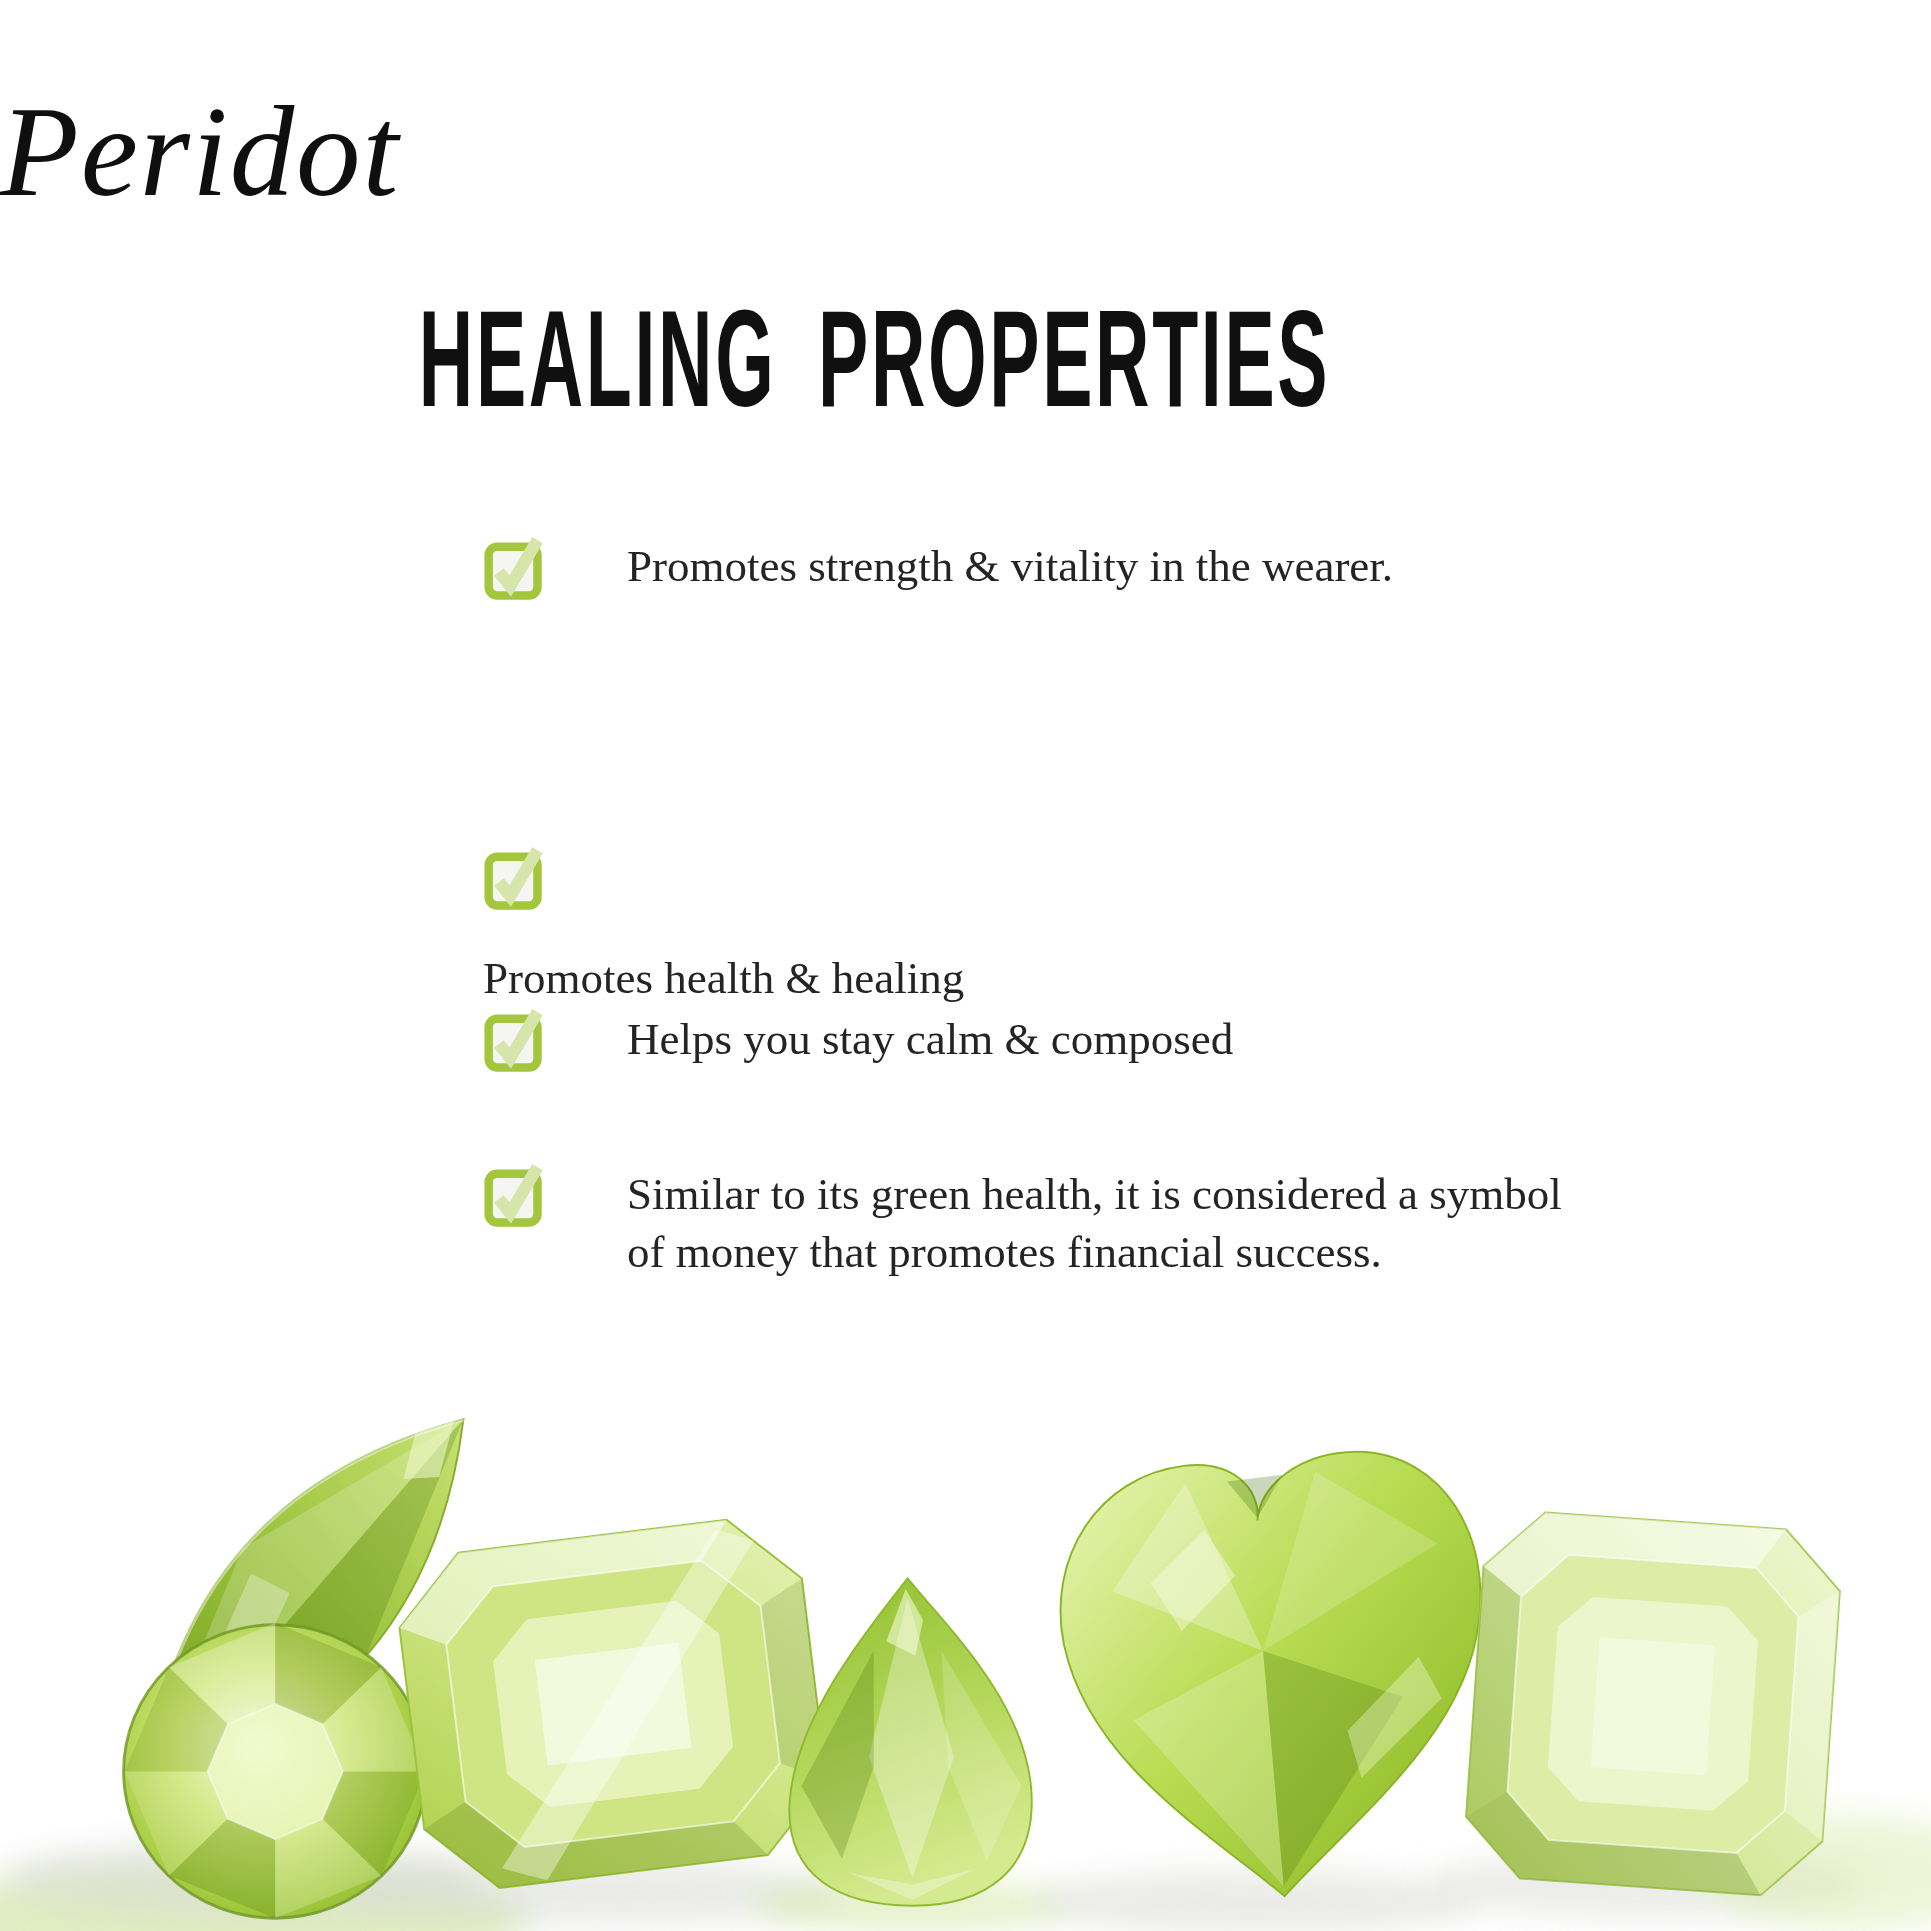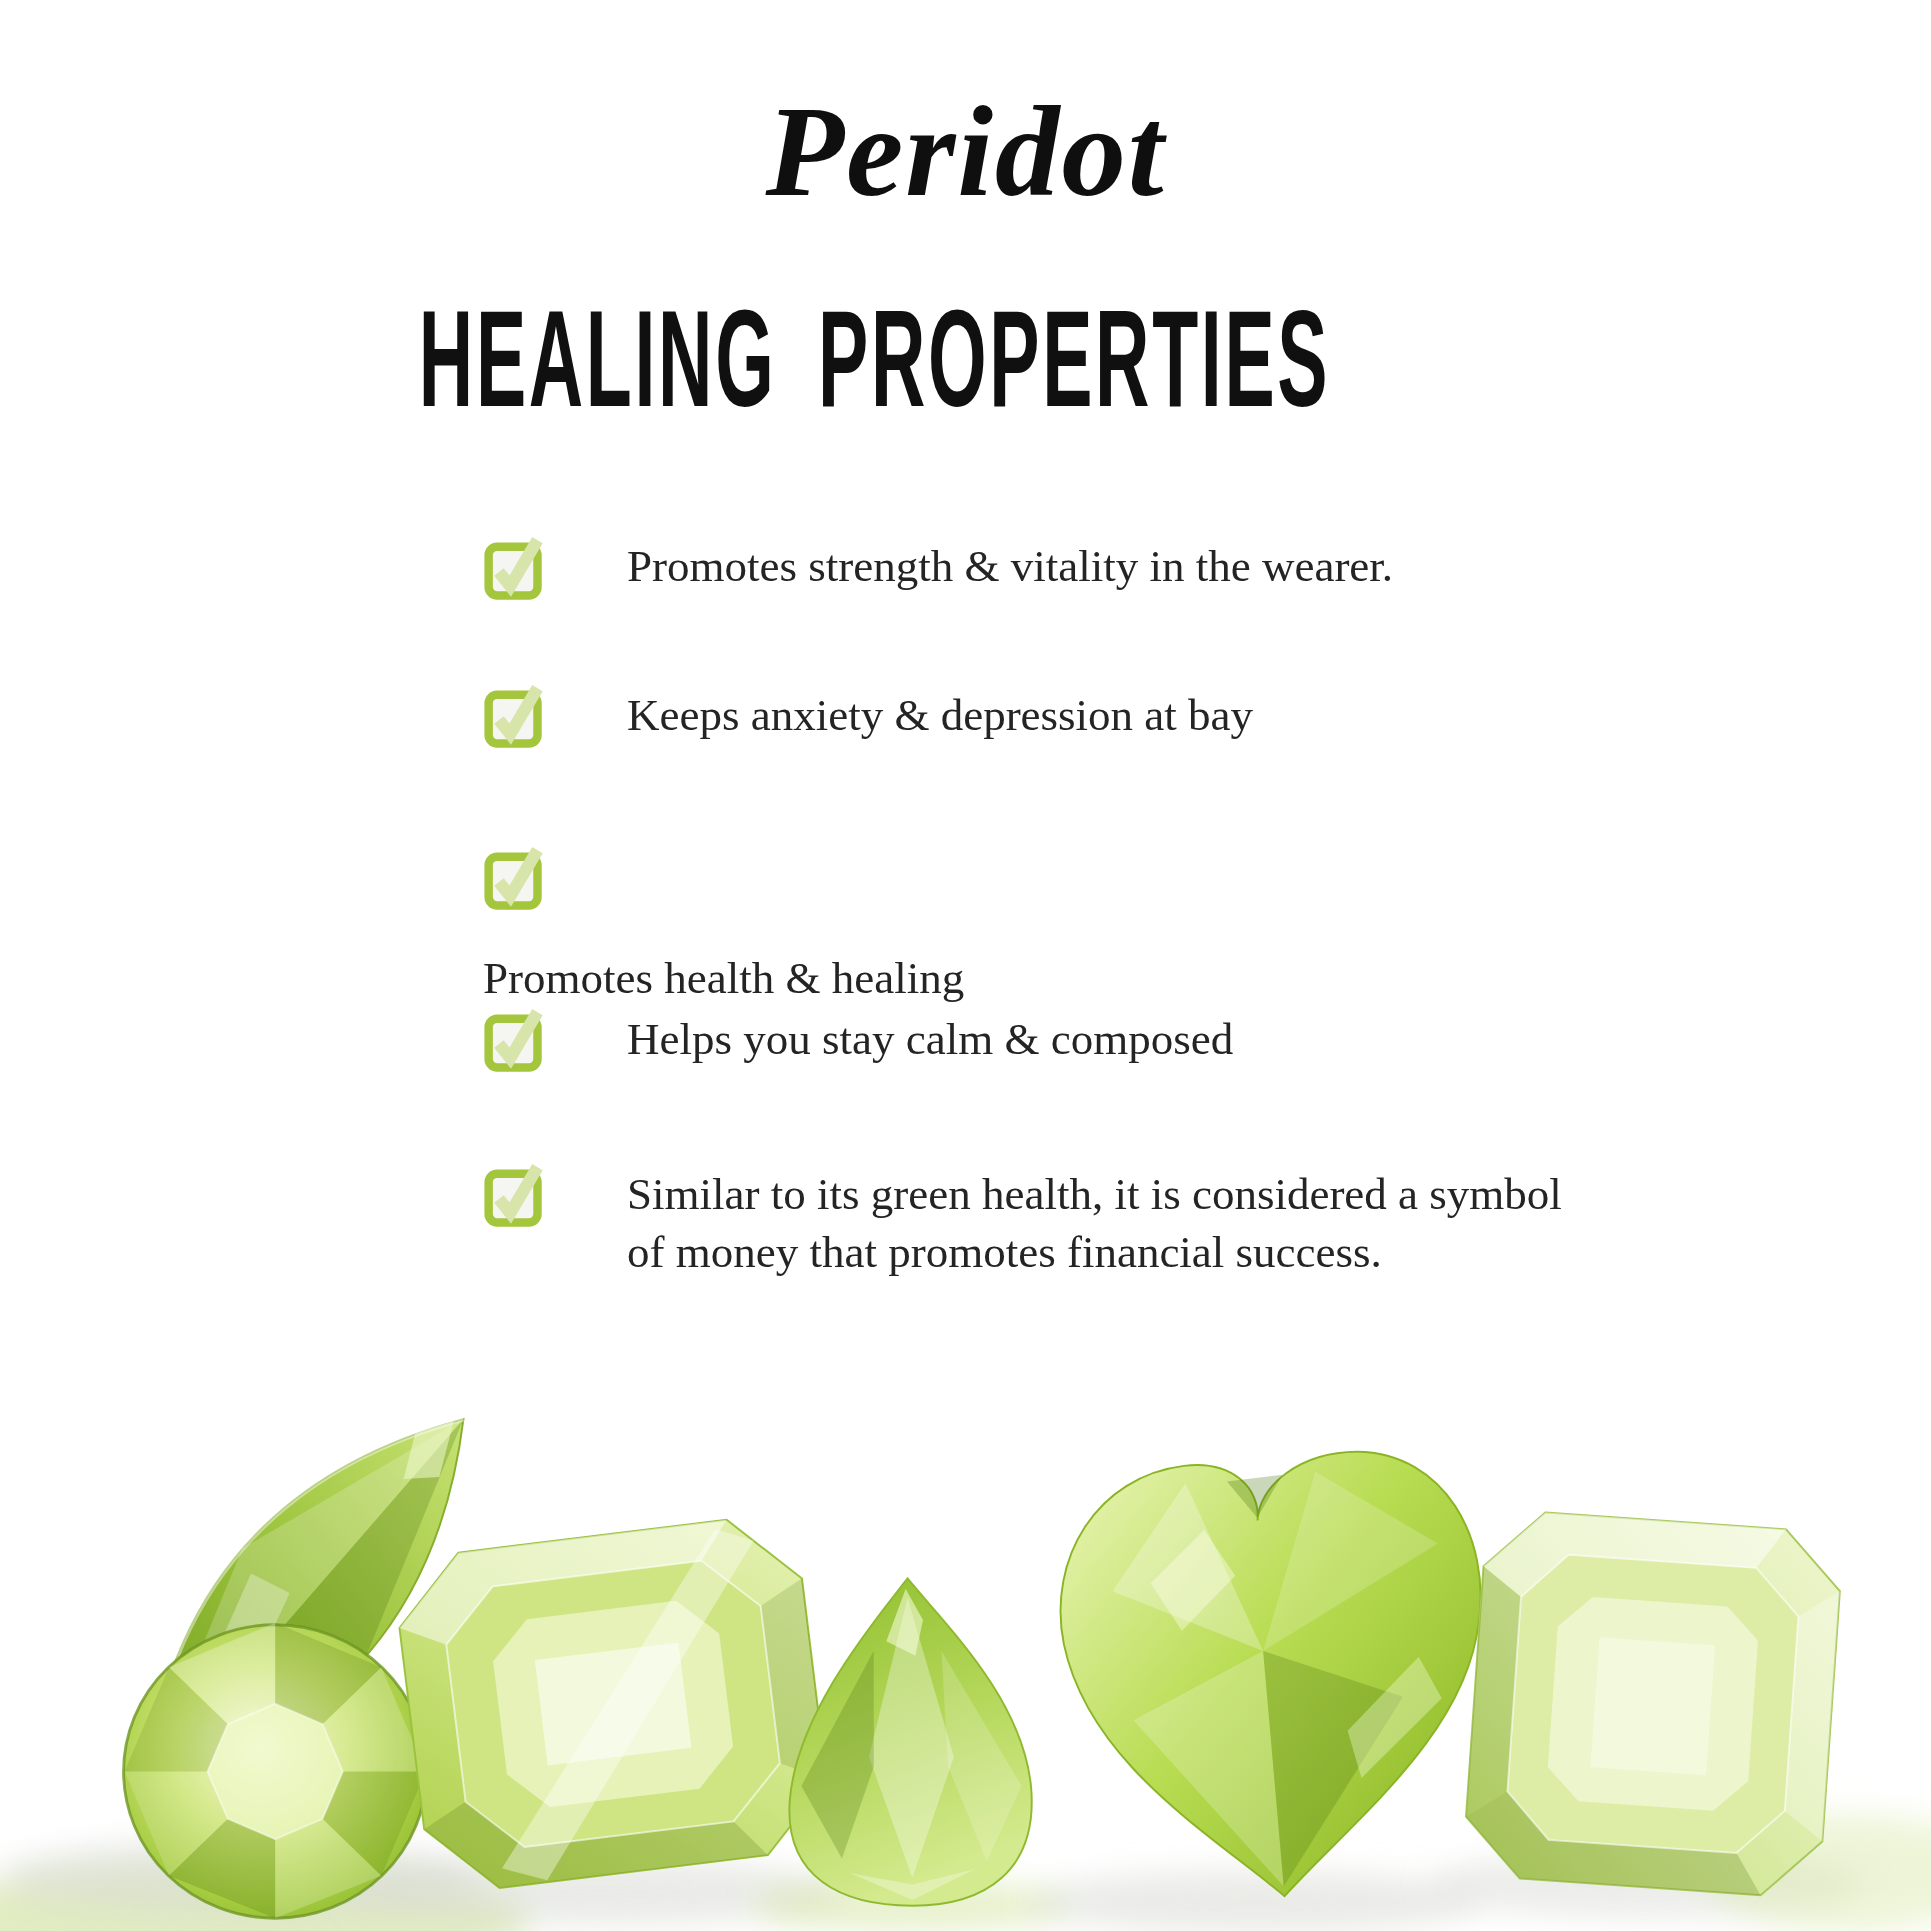--- a/index.html
+++ b/index.html
@@ -2,22 +2,22 @@
 <html><head>
 <meta charset="utf-8">
 <style>
   html,body{margin:0;padding:0;background:#ffffff;}
   .canvas{
     position:relative;width:1931px;height:1931px;background:#ffffff;
     overflow:hidden;font-family:"Liberation Serif","DejaVu Serif",serif;
   }
   .title{
     position:absolute;top:81px;left:0;width:100%;margin:0;
-    text-align:center;font-family:"Liberation Serif","DejaVu Serif",serif;
-    font-style:italic;font-weight:700;font-size:129px;line-height:1.1;
+    text-align:left;font-family:"Liberation Serif","DejaVu Serif",serif;
+    font-style:italic;font-weight:400;font-size:129px;line-height:1.1;
     color:#0f0f0f;letter-spacing:1.9px;
   }
   .subtitle{
     position:absolute;top:272px;left:0;width:100%;margin:18px;
     text-align:left;line-height:1;white-space:nowrap;padding-left:28px;
   }
   .subtitle-inner{
     display:inline-block;font-family:"Liberation Sans",sans-serif;
     font-weight:700;font-size:137px;color:#101010;letter-spacing:4.8px;
     word-spacing:33px;transform:scaleX(0.55);transform-origin:50% 50%;
@@ -53,29 +53,20 @@
     <div class="item item-1">
       <span class="check">
         <svg viewBox="0 0 66 74" aria-hidden="true">
           <rect x="6" y="18" width="52" height="52" rx="9" fill="#f5f5f1" stroke="#a4c63c" stroke-width="9"></rect>
           <path d="M17,45 L29,60 L58,11" fill="none" stroke="#d8e5aa" stroke-width="13"></path>
         </svg>
       </span>
       <span class="text">Promotes strength &amp; vitality in the wearer.</span>
     </div>
 
-    <div class="item item-2">
-      <span class="check">
-        <svg viewBox="0 0 66 74" aria-hidden="true">
-          <rect x="6" y="18" width="52" height="52" rx="9" fill="#f5f5f1" stroke="#a4c63c" stroke-width="9"></rect>
-          <path d="M17,45 L29,60 L58,11" fill="none" stroke="#d8e5aa" stroke-width="13"></path>
-        </svg>
-      </span>
-      <span class="text">Keeps anxiety &amp; depression at bay</span>
-    </div>
 
     <div class="item item-3">
       <span class="check">
         <svg viewBox="0 0 66 74" aria-hidden="true">
           <rect x="6" y="18" width="52" height="52" rx="9" fill="#f5f5f1" stroke="#a4c63c" stroke-width="9"></rect>
           <path d="M17,45 L29,60 L58,11" fill="none" stroke="#d8e5aa" stroke-width="13"></path>
         </svg>
       </span>
       <span class="text">Promotes health &amp; healing</span>
     </div>

